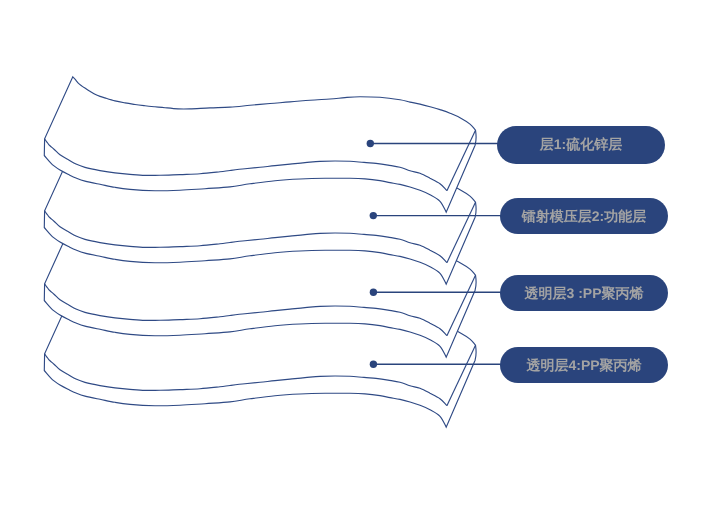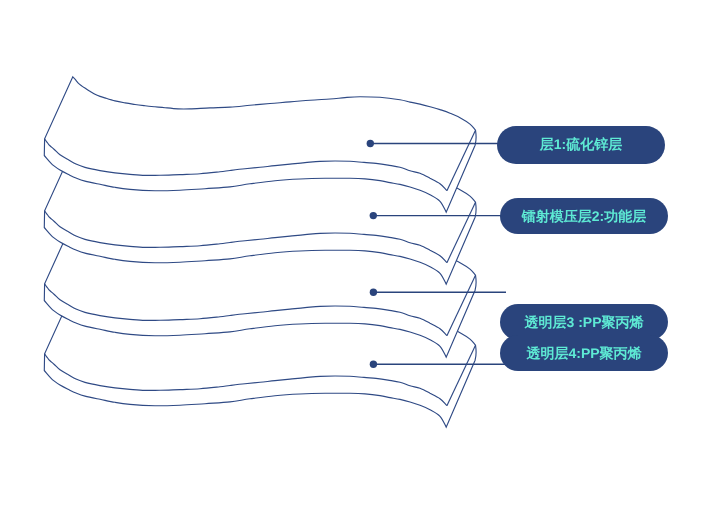--- a/index.html
+++ b/index.html
@@ -6,21 +6,21 @@
   body{width:712px;height:505px;background:#ffffff;overflow:hidden;
        font-family:"Liberation Sans",sans-serif;}
   #stage{position:relative;width:712px;height:505px;background:#ffffff;}
   svg#diagram{position:absolute;left:0;top:0;width:712px;height:505px;display:block;}
   path.face{fill:#ffffff;stroke:#2f4a85;stroke-width:1.15;}
   path.edge{fill:none;stroke:#2f4a85;stroke-width:1.15;}
   line.leader{stroke:#2a447c;stroke-width:1.4;}
   circle.leader-dot{fill:#2a447c;}
   .pill{position:absolute;background:#2a447c;border-radius:999px;
         display:flex;align-items:center;justify-content:center;}
-  .pill span{color:#5eead4;font-size:14px;font-weight:bold;white-space:nowrap;
+  .pill span{color:#a3a3a3;font-size:14px;font-weight:bold;white-space:nowrap;
              letter-spacing:0;position:relative;top:1px;
              -webkit-font-smoothing:antialiased;text-rendering:geometricPrecision;}
 </style>
 </head>
 <body>
 
 <div id="stage">
 
   <svg id="diagram" viewBox="0 0 712 505">
     <g id="layer-shapes">
@@ -57,21 +57,21 @@
     </g>
   </svg>
 
   <div id="labels">
     <div class="pill" style="left:497px;top:126px;width:168px;height:37.5px;">
       <span>层1:硫化锌层</span>
     </div>
     <div class="pill" style="left:500px;top:198px;width:168px;height:36px;">
       <span>镭射模压层2:功能层</span>
     </div>
-    <div class="pill" style="left:500px;top:275px;width:168px;height:36px;margin-top:29px;">
+    <div class="pill" style="left:500px;top:275px;width:168px;height:36px;">
       <span>透明层3 :PP聚丙烯</span>
     </div>
-    <div class="pill" style="left:500px;top:335px;width:168px;height:36px;">
+    <div class="pill" style="left:500px;top:347px;width:168px;height:36px;">
       <span>透明层4:PP聚丙烯</span>
     </div>
   </div>
 
 </div>
 
 </body></html>

